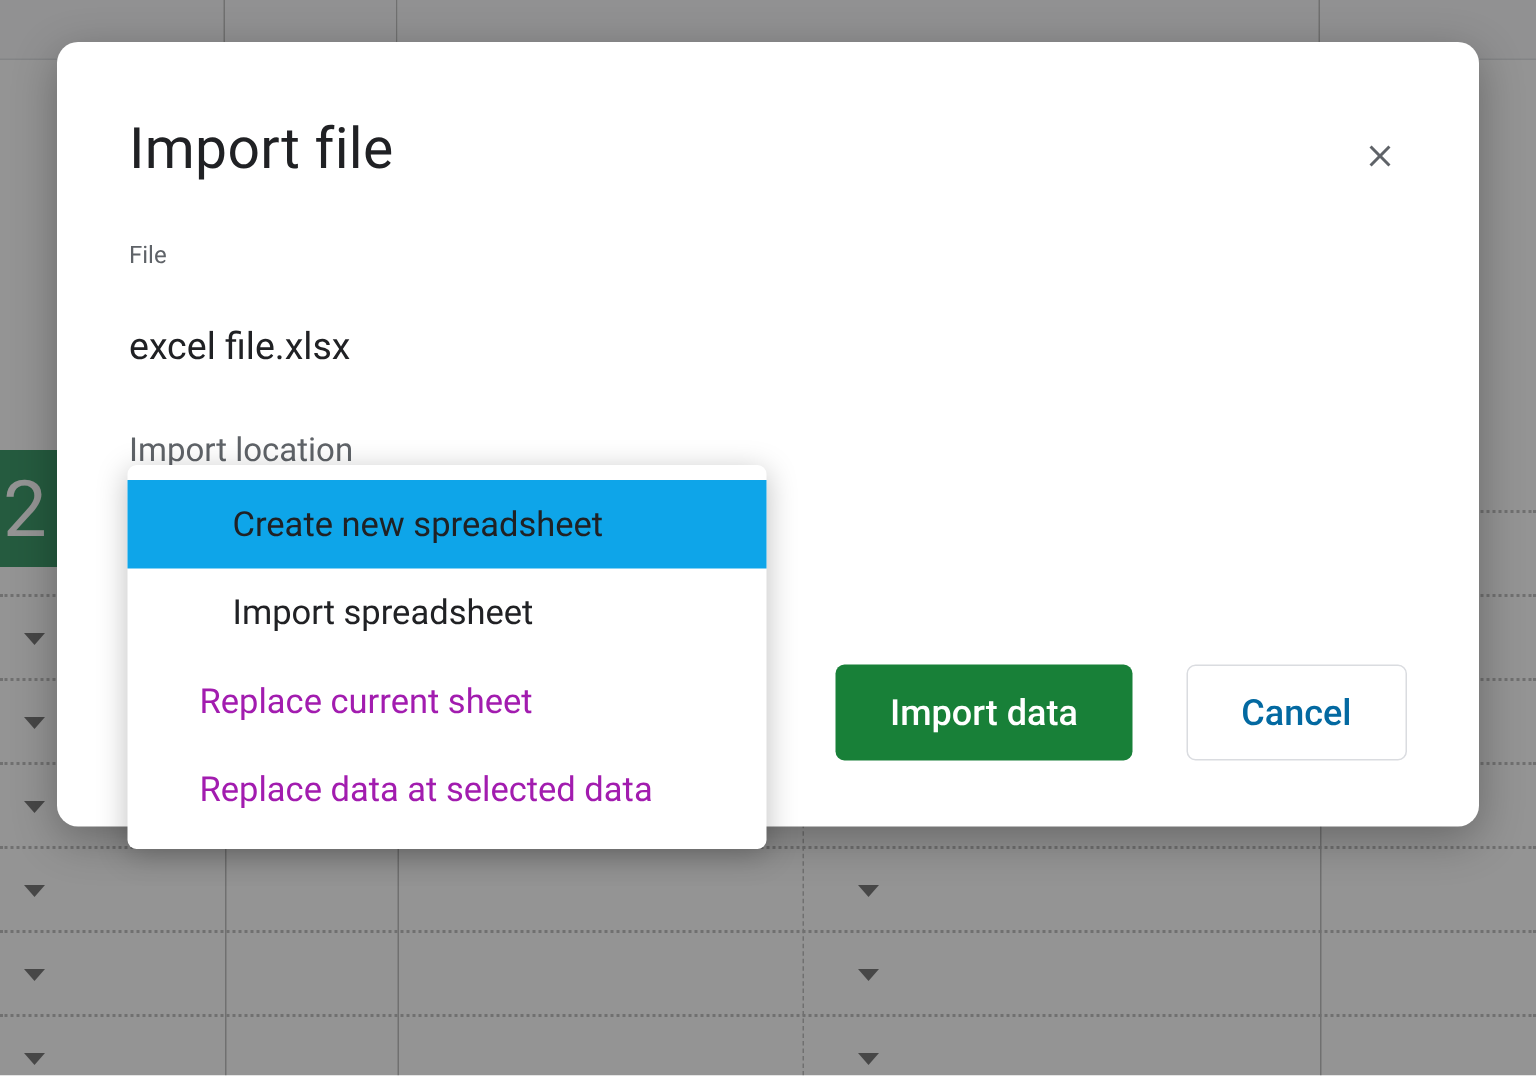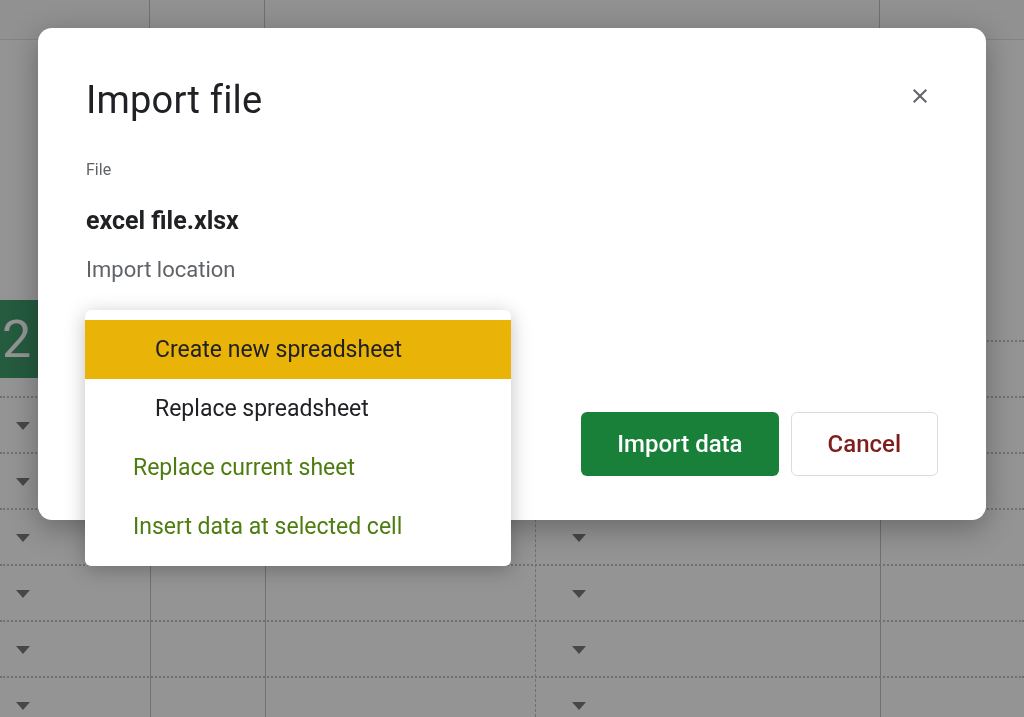--- a/index.html
+++ b/index.html
@@ -91,21 +91,21 @@
     top: 28px;
     width: 948px;
     background: #fff;
     border-radius: 14px;
     box-shadow: 0 8px 30px rgba(0,0,0,0.3);
     padding: 50px 48px 44px 48px;
   }
   .dialog-header {
     display: flex;
     justify-content: space-between;
-    align-items: flex-start;
+    align-items: flex-end;
   }
   .dialog-title {
     font-size: 38px;
     font-weight: 400;
     color: #202124;
     letter-spacing: 0.2px;
   }
   .close-btn {
     width: 36px; height: 36px;
     display: flex; align-items: center; justify-content: center;
@@ -114,55 +114,55 @@
   }
   .close-btn svg { width: 24px; height: 24px; }
 
   .section-label {
     font-size: 16px;
     color: #5f6368;
     margin-top: 38px;
   }
   .file-name {
     font-size: 25px;
-    font-weight: 700;
+    font-weight: 400;
     color: #202124;
-    margin-top: 27px;
+    margin-top: 38px;
   }
   .loc-label {
     font-size: 22px;
     color: #5f6368;
-    margin-top: 22px;
+    margin-top: 42px;
   }
 
   .actions {
     display: flex;
     justify-content: flex-end;
-    gap: 12px;
+    gap: 36px;
     margin-top: 130px;
   }
   .btn {
     height: 64px;
     border-radius: 6px;
     font-size: 24px;
     font-weight: 500;
     padding: 0 36px;
     display: inline-flex;
     align-items: center;
     justify-content: center;
     cursor: pointer;
     user-select: none;
   }
   .btn.primary {
     background: #188038;
     color: #fff;
   }
   .btn.secondary {
     background: #fff;
-    color: #7f1d1d;
+    color: #0369a1;
     border: 1px solid #dadce0;
   }
 
   
   .dropdown {
     position: absolute;
     left: 85px;
     top: 310px;
     width: 426px;
     background: #fff;
@@ -170,22 +170,22 @@
     box-shadow: 0 4px 20px rgba(0,0,0,0.25);
     padding: 10px 0;
     z-index: 20;
   }
   .dropdown-item {
     font-size: 23px;
     color: #202124;
     padding: 16px 24px 16px 70px;
     cursor: pointer;
   }
-  .dropdown-item.highlighted { background: #eab308; }
-  .dropdown-item.disabled { color: #4d7c0f; cursor: default; padding-left: 48px; }
+  .dropdown-item.highlighted { background: #0ea5e9; }
+  .dropdown-item.disabled { color: #a21caf; cursor: default; padding-left: 48px; }
 
 </style>
 </head>
 <body>
 
 <div class="sheet-bg">
   <div class="col-header a"></div>
   <div class="col-header b"></div>
   <div class="col-header c"></div>
   <div class="col-header d"></div>
@@ -244,16 +244,16 @@
 
   <div class="actions">
     <div class="btn primary">Import data</div>
     <div class="btn secondary">Cancel</div>
   </div>
 </div>
 
 <div class="dropdown" id="dropdown-menu">
 
 <div class="dropdown-item highlighted">Create new spreadsheet</div>
-    <div class="dropdown-item">Replace spreadsheet</div>
+    <div class="dropdown-item">Import spreadsheet</div>
     <div class="dropdown-item disabled">Replace current sheet</div>
-    <div class="dropdown-item disabled">Insert data at selected cell</div>
+    <div class="dropdown-item disabled">Replace data at selected data</div>
   </div>
 
 </body></html>

